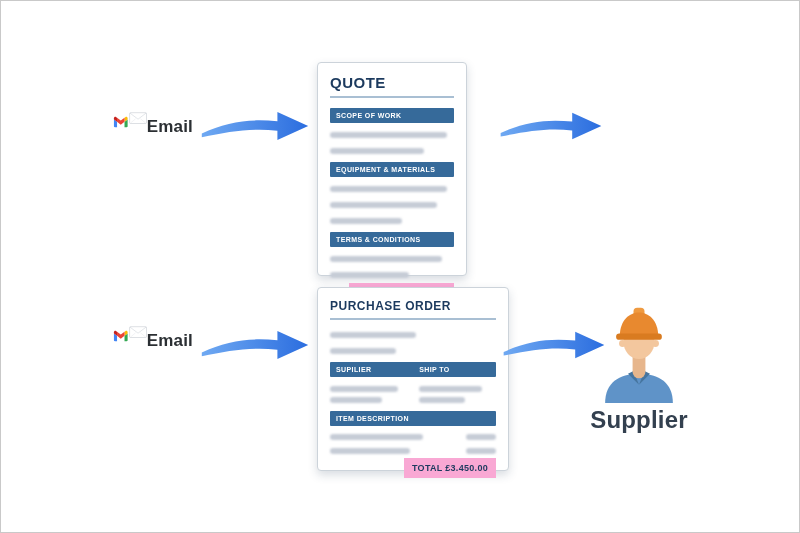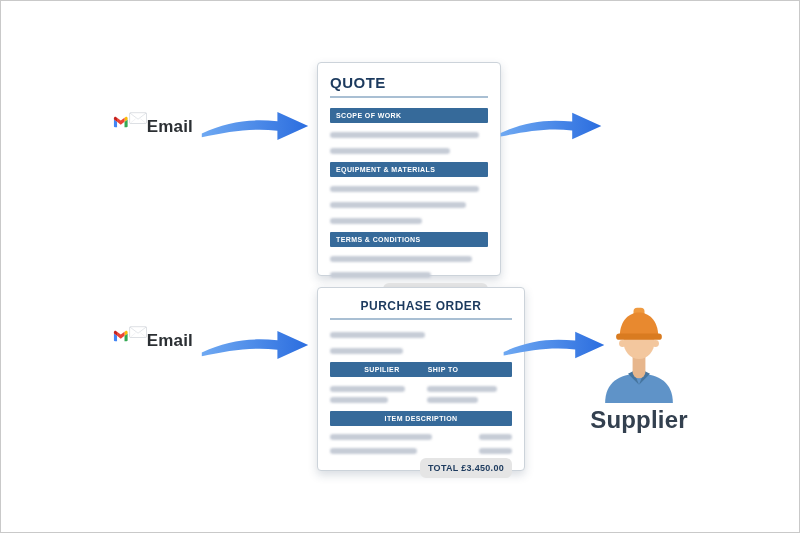--- a/index.html
+++ b/index.html
@@ -22,22 +22,22 @@
   .doc { background:#ffffff; border:1px solid #ccd3da; border-radius:4px;
          box-shadow:0 4px 10px rgba(40,60,90,.18); padding:11px 12px;
          display:flex; flex-direction:column; }
   .doc-title { font-weight:bold; color:#1c3a5e; letter-spacing:.5px; }
   .doc-title.lg { font-size:15px; }
   .doc-title.md { font-size:12px; }
   .doc-rule { height:2px; background:#a9bfd3; margin:5px 0 7px; flex:none; }
   .doc-bar { background:#366a9a; color:#ffffff; font-size:7px; font-weight:bold;
              letter-spacing:.4px; padding:4px 6px; border-radius:1px; margin:3px 0 4px; flex:none; }
   .ph { height:6px; border-radius:3px; background:#c6ccd6; filter:blur(1.2px); margin:5px 0; flex:none; }
-  .doc-total { margin-top:auto; align-self:flex-end; background:#e5e5e5; color:#1c3a5e;
-               font-size:9px; font-weight:bold; padding:5px 8px; border-radius:6px;
+  .doc-total { margin-top:auto; align-self:flex-end; background:#f9a8d4; color:#1c3a5e;
+               font-size:9px; font-weight:bold; padding:5px 8px; border-radius:0;
                letter-spacing:.3px; white-space:nowrap; }
   .cols { display:flex; gap:12px; }
   .col { flex:1; }
   .bar-flex { display:flex; }
   .bar-flex span:first-child { width:54%; }
   .item-row { display:flex; justify-content:space-between; align-items:center; }
   .item-row .ph { margin:4px 0; }
 
   
   .person { display:flex; flex-direction:column; align-items:center; width:112px; }
@@ -68,21 +68,21 @@
   <svg class="arrow-svg abs" style="left:198px; top:103px;" width="112" height="44" viewBox="0 0 120 44">
     <defs>
       <linearGradient id="arrowGrad" x1="0" y1="0" x2="1" y2="0">
         <stop offset="0" stop-color="#6fa9f2"></stop>
         <stop offset="1" stop-color="#2b6ddf"></stop>
       </linearGradient>
     </defs>
     <path d="M3,30 C30,17 56,14 84,17 L84,7 L117,22 L84,37 L84,27 C56,24 32,28 3,34 Z" fill="url(#arrowGrad)"></path>
   </svg>
 
-  <div class="doc abs" style="left:316px; top:61px; width:184px; height:214px;">
+  <div class="doc abs" style="left:316px; top:61px; width:150px; height:214px;">
     <div class="doc-title lg">QUOTE</div>
     <div class="doc-rule"></div>
     <div class="doc-bar">SCOPE OF WORK</div>
     <div class="ph" style="width:94%"></div>
     <div class="ph" style="width:76%"></div>
     <div class="doc-bar">EQUIPMENT &amp; MATERIALS</div>
     <div class="ph" style="width:94%"></div>
     <div class="ph" style="width:86%"></div>
     <div class="ph" style="width:58%"></div>
     <div class="doc-bar">TERMS &amp; CONDITIONS</div>
@@ -109,21 +109,21 @@
       <path d="M5,7 L46,38 L87,7" fill="none" stroke="#c6ccd3" stroke-width="2.5" stroke-linejoin="round"></path>
       <path d="M7,58 L34,36 M85,58 L58,36" stroke="#dde1e6" stroke-width="2" fill="none"></path>
     </svg>
     <div class="email-label">Email</div>
   </div>
 
   <svg class="arrow-svg abs" style="left:198px; top:322px;" width="112" height="44" viewBox="0 0 120 44">
     <path d="M3,30 C30,17 56,14 84,17 L84,7 L117,22 L84,37 L84,27 C56,24 32,28 3,34 Z" fill="url(#arrowGrad)"></path>
   </svg>
 
-  <div class="doc abs" style="left:316px; top:286px; width:208px; height:184px;text-align:center;">
+  <div class="doc abs" style="left:316px; top:286px; width:192px; height:184px;">
     <div class="doc-title md">PURCHASE ORDER</div>
     <div class="doc-rule"></div>
     <div class="ph" style="width:52%"></div>
     <div class="ph" style="width:40%"></div>
     <div class="doc-bar bar-flex">
       <span>SUPILIER</span>
       <span>SHIP TO</span>
     </div>
     <div class="cols">
       <div class="col">

